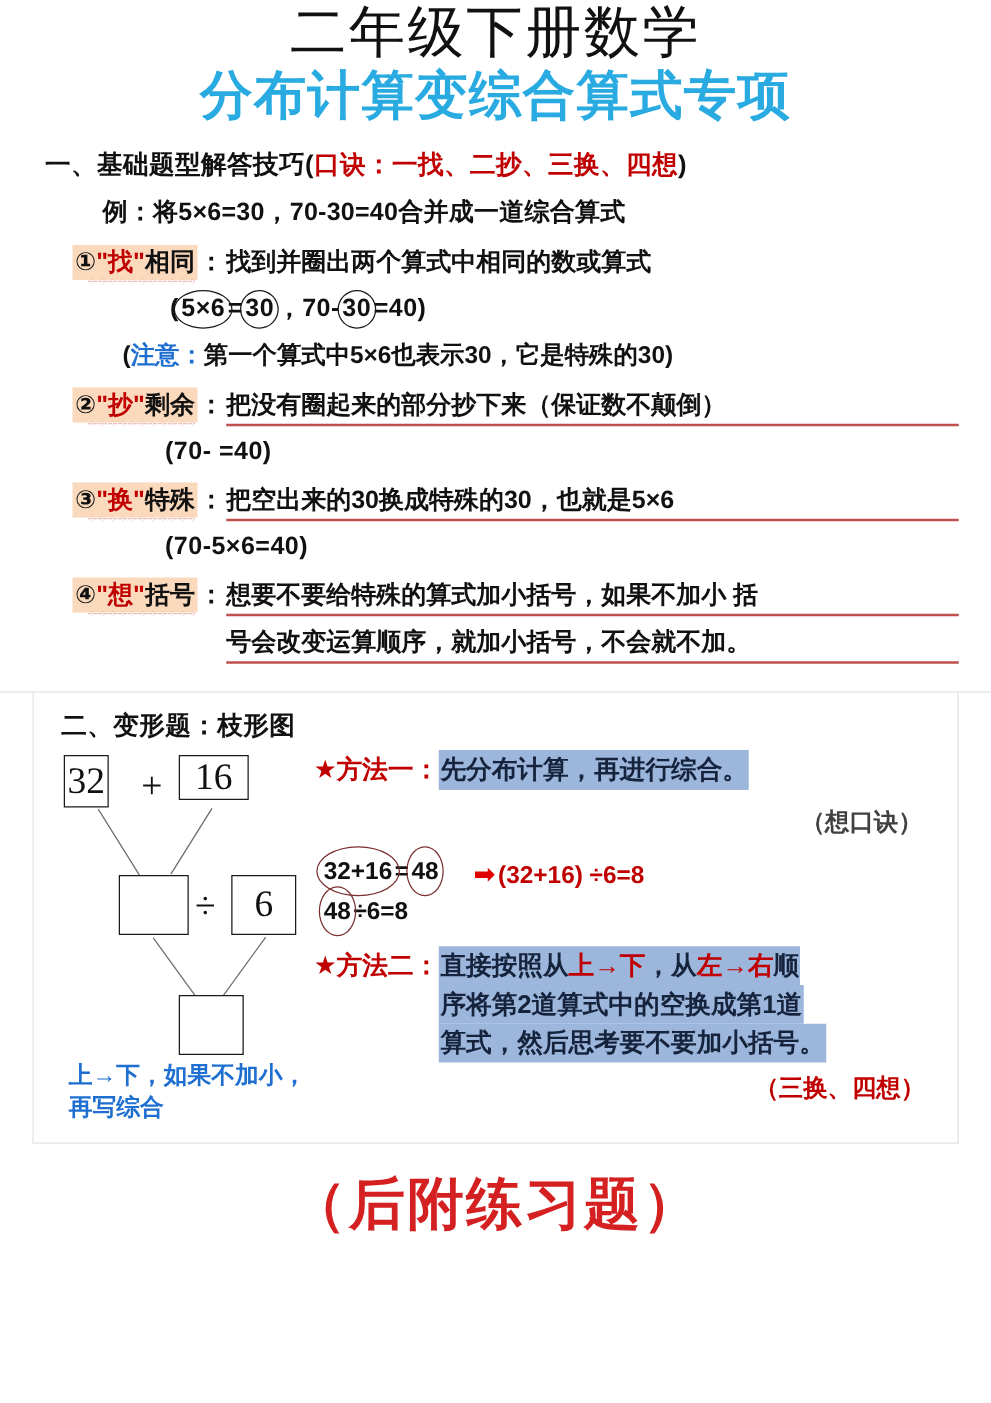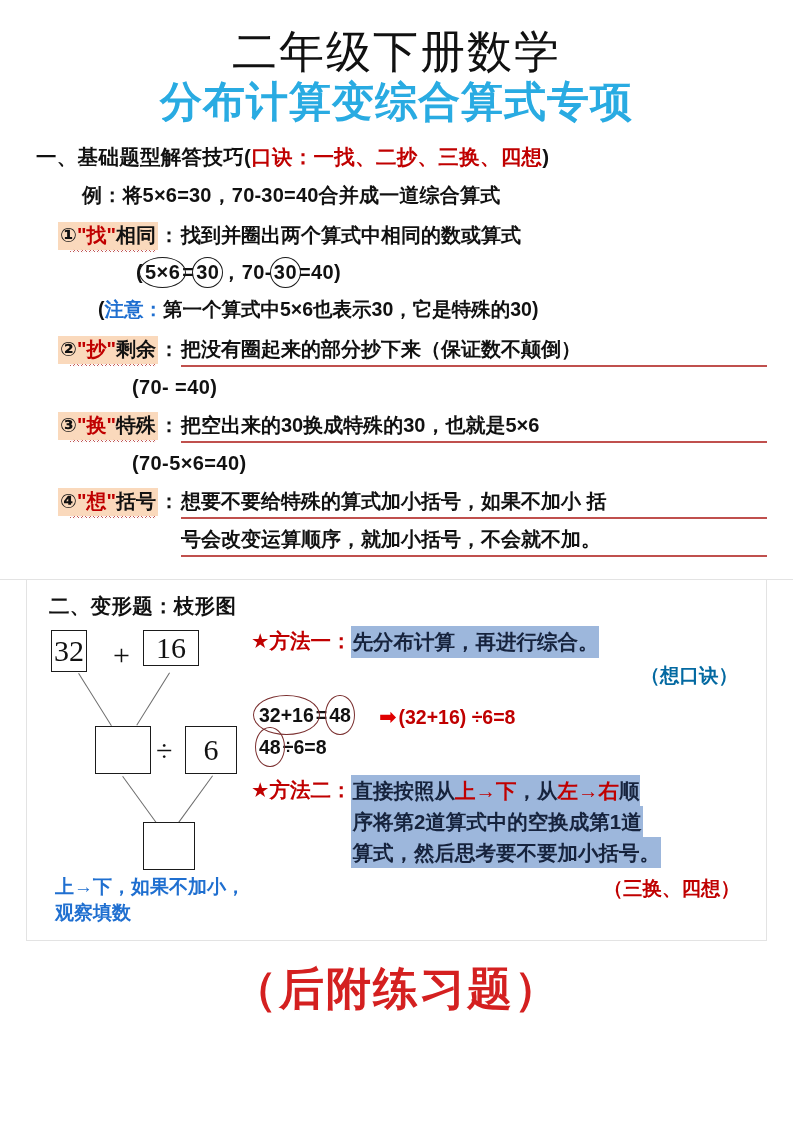--- a/index.html
+++ b/index.html
@@ -19,21 +19,20 @@
   .page {
     position: relative;
     width: 793px;
     height: 1122px;
     box-sizing: border-box;
   }
 
   
   .title-block {
     text-align: center;
-    padding-top: 26px;
   }
   .title-main {
     font-family: "Liberation Serif", "DejaVu Serif", serif;
     font-size: 45px;
     line-height: 1.18;
     color: #111111;
     letter-spacing: 2px;
     font-weight: 400;
   }
   .title-sub {
@@ -245,25 +244,25 @@
     color: #16233d;
     font-size: 20.5px;
     font-weight: bold;
     padding: 1px 1px;
     display: inline-block;
     line-height: 1.42;
   }
   .hl-blue .redarrow { color: #C00000; }
 
   .method-hint {
-    color: #0369a1;
+    color: #404040;
     font-size: 19.5px;
     font-weight: bold;
     text-align: right;
-    margin-top: 4px;
+    margin-top: 12px;
     padding-right: 18px;
   }
 
   .work-area {
     display: flex;
     align-items: flex-start;
     margin-top: 10px;
   }
   .work-left {
     font-size: 19.5px;
@@ -392,21 +391,21 @@
           <div class="dbox d-mid-right">6</div>
 
           <div class="dline" style="left:72px; top:150px; width:62px; transform: rotate(54deg);"></div>
           <div class="dline" style="left:162px; top:150px; width:62px; transform: rotate(126deg);"></div>
 
           <div class="dbox d-bottom"></div>
         </div>
 
         <div class="bluenote">
           <div>上→下，如果不加小，</div>
-          <div>观察填数</div>
+          <div>再写综合</div>
         </div>
       </div>
 
       <div class="method-col">
 
         <div class="method-row">
           <span class="method-label">★方法一：</span>
           <span class="hl-blue">先分布计算，再进行综合。</span>
         </div>
 

